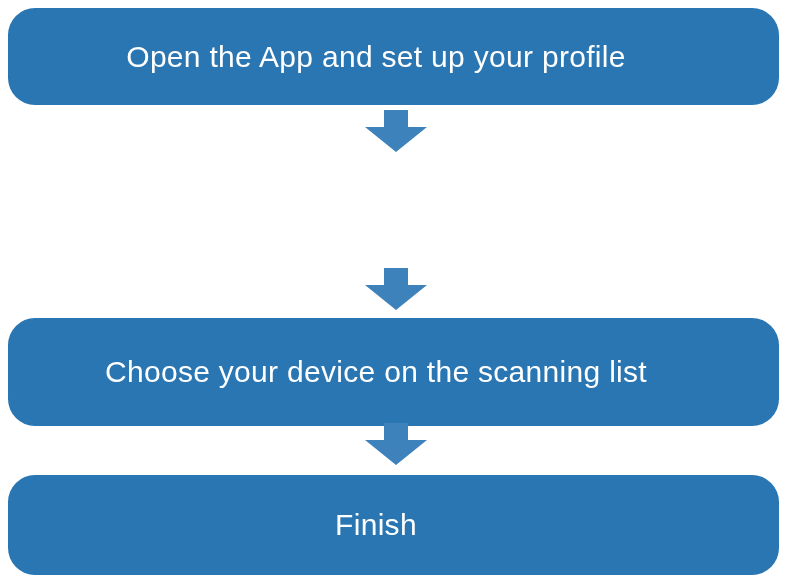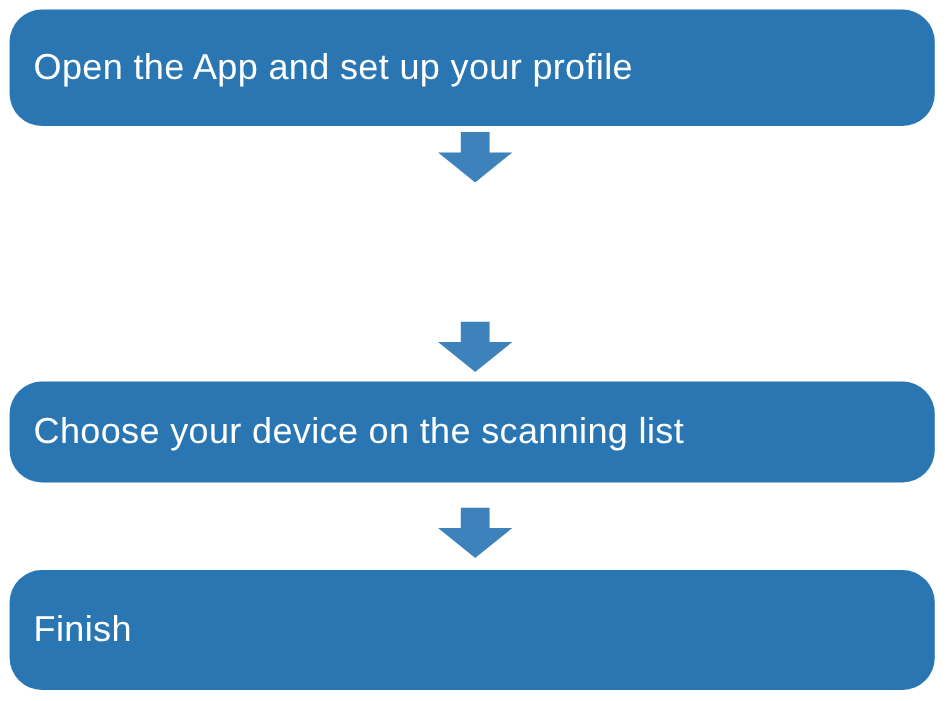--- a/index.html
+++ b/index.html
@@ -16,31 +16,31 @@
     overflow: hidden;
   }
   .step-box {
     position: absolute;
     left: 8px;
     width: 771px;
     background: var(--box-blue, #2976B3);
     border-radius: 27px;
     display: flex;
     align-items: center;
-    justify-content: flex-start;
+    justify-content: center;
     box-sizing: border-box;
     padding: 0 55px 0 20px;
     color: var(--text-white, #ffffff);
     font-size: 30px;
     letter-spacing: 0.3px;
     white-space: nowrap;
   }
   .step-1 { top: 8px;   height: 97px;  }
   .step-2 { top: 160px; height: 103px; }
-  .step-3 { top: 318px; height: 84px; }
+  .step-3 { top: 318px; height: 108px; }
   .step-4 { top: 475px; height: 100px; }
 
   .arrow {
     position: absolute;
     left: 365px;
     width: 62px;
     height: 42px;
   }
   .arrow-1 { top: 110px; }
   .arrow-2 { top: 268px; }

